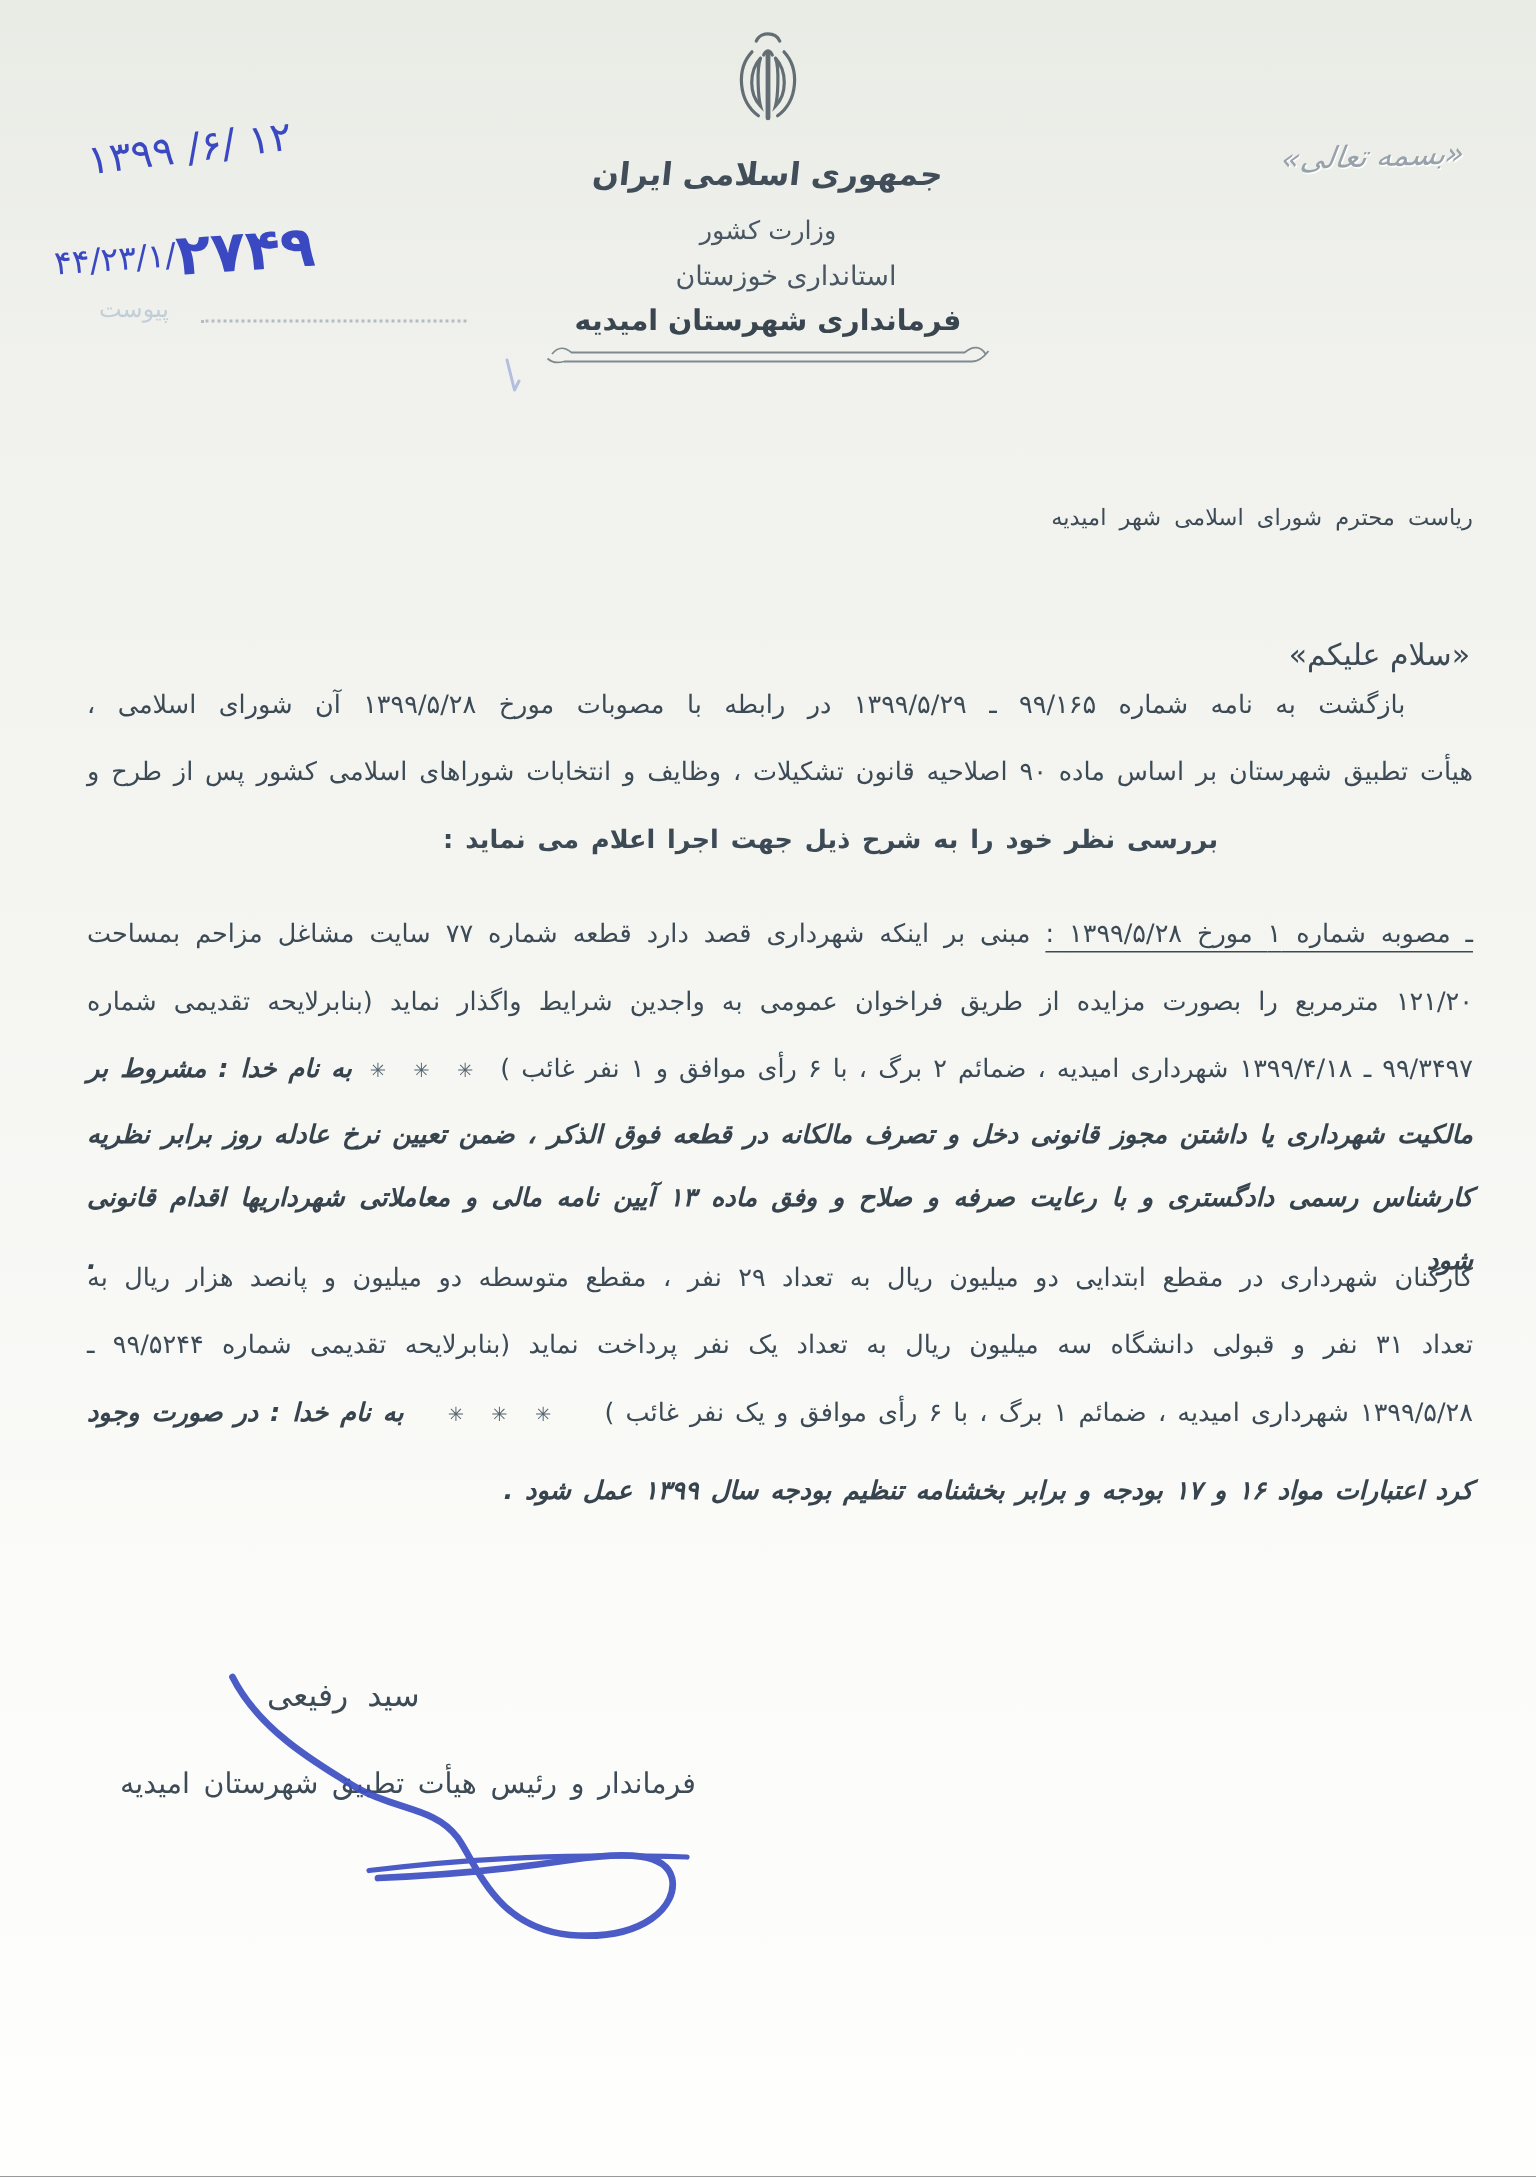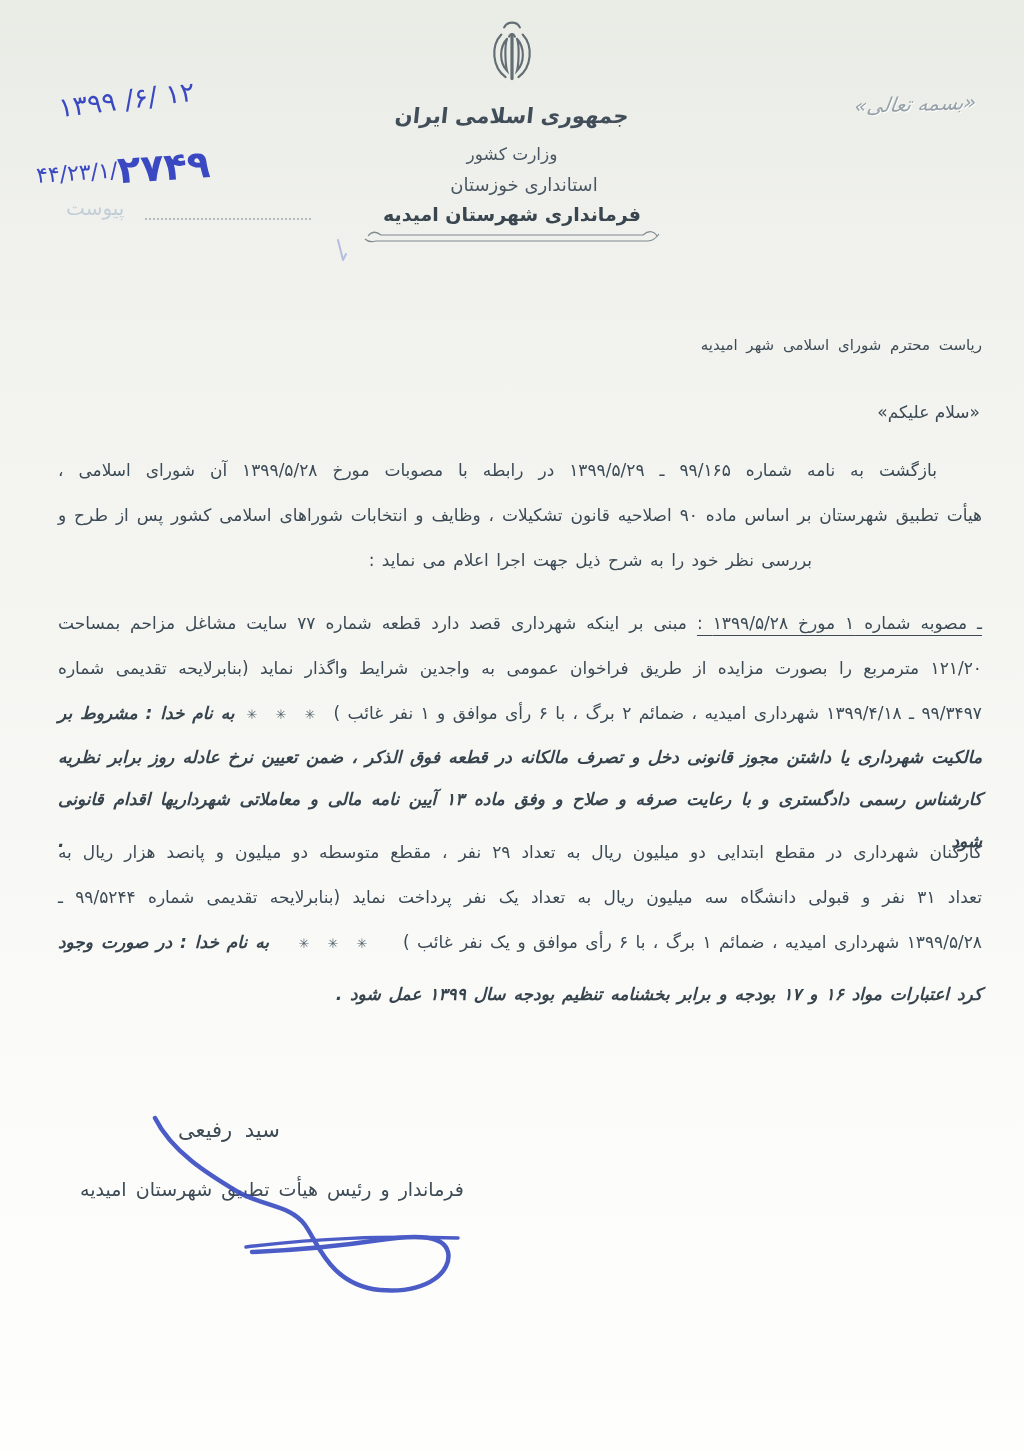--- a/index.html
+++ b/index.html
@@ -20,37 +20,37 @@
   .ministry{font-size:17px;margin-top:16px;color:#4a5763;}
   .province{font-size:18px;margin-top:10px;color:#4a5763;margin-left:24px;}
   .office{font-size:19px;font-weight:bold;margin-top:8px;color:#39454f;}
   .flourish{display:block;margin:4px auto 0;opacity:.75;}
   
   .hw{color:#3a49c2;font-family:"DejaVu Sans",sans-serif;}
   .hw-date{position:absolute;top:84px;left:58px;font-size:27px;transform:rotate(-7deg);direction:ltr;}
   .hw-number{position:absolute;top:148px;left:36px;font-size:22px;transform:rotate(-4deg);direction:ltr;white-space:nowrap;}
   .hw-number .big{font-size:38px;font-weight:bold;letter-spacing:1px;vertical-align:-6px;}
   .attach-line{position:absolute;top:196px;left:66px;width:245px;display:flex;align-items:flex-end;direction:rtl;}
-  .attach-label{font-size:20px;color:rgba(140,165,190,.45);margin-right:21px;}
+  .attach-label{font-size:16px;color:rgba(140,165,190,.45);margin-right:21px;}
   .dotline{flex:1;border-bottom:2px dotted rgba(120,135,150,.5);height:10px;}
   
   .invocation{
     position:absolute;top:92px;right:48px;
     font-size:20px;font-style:italic;transform:skewX(-10deg) rotate(-2deg);
     color:#97a2aa;text-shadow:1px 1px 0 #ffffff;
     letter-spacing:0px;
   }
   .blue-tick{position:absolute;top:238px;left:334px;opacity:.65;}
   
   .recipient{position:absolute;top:336px;right:42px;font-size:15px;color:#3d4b56;word-spacing:4px;}
-  .greeting{position:absolute;top:402px;right:44px;font-size:17px;}
+  .greeting{position:absolute;top:424px;right:44px;font-size:20px;}
   .body{position:absolute;top:448px;right:42px;left:58px;}
   .line{height:45px;line-height:45px;font-size:17px;word-spacing:2px;white-space:nowrap;}
   .just{white-space:normal;text-align:justify;text-align-last:justify;}
-  .rt{text-align:right;}
+  .rt{text-align:right;font-weight:bold;}
   .p-first{padding-right:45px;}
   .indent{padding-right:170px;}
   .u{text-decoration:underline;text-underline-offset:6px;}
   .vline{height:42px;line-height:42px;font-size:17px;font-style:italic;font-weight:bold;color:#37444e;word-spacing:2px;}
   .split{display:flex;justify-content:space-between;align-items:baseline;white-space:nowrap;}
   .stars{font-size:13px;letter-spacing:6px;color:#55646f;}
   .verdict-lead{font-style:italic;font-weight:bold;color:#37444e;}
   .gap1{height:18px;} .gap2{height:10px;} .gap3{height:8px;}
   
   .sig-name{position:absolute;top:1118px;left:178px;font-size:21px;color:#3d4b56;word-spacing:6px;}

